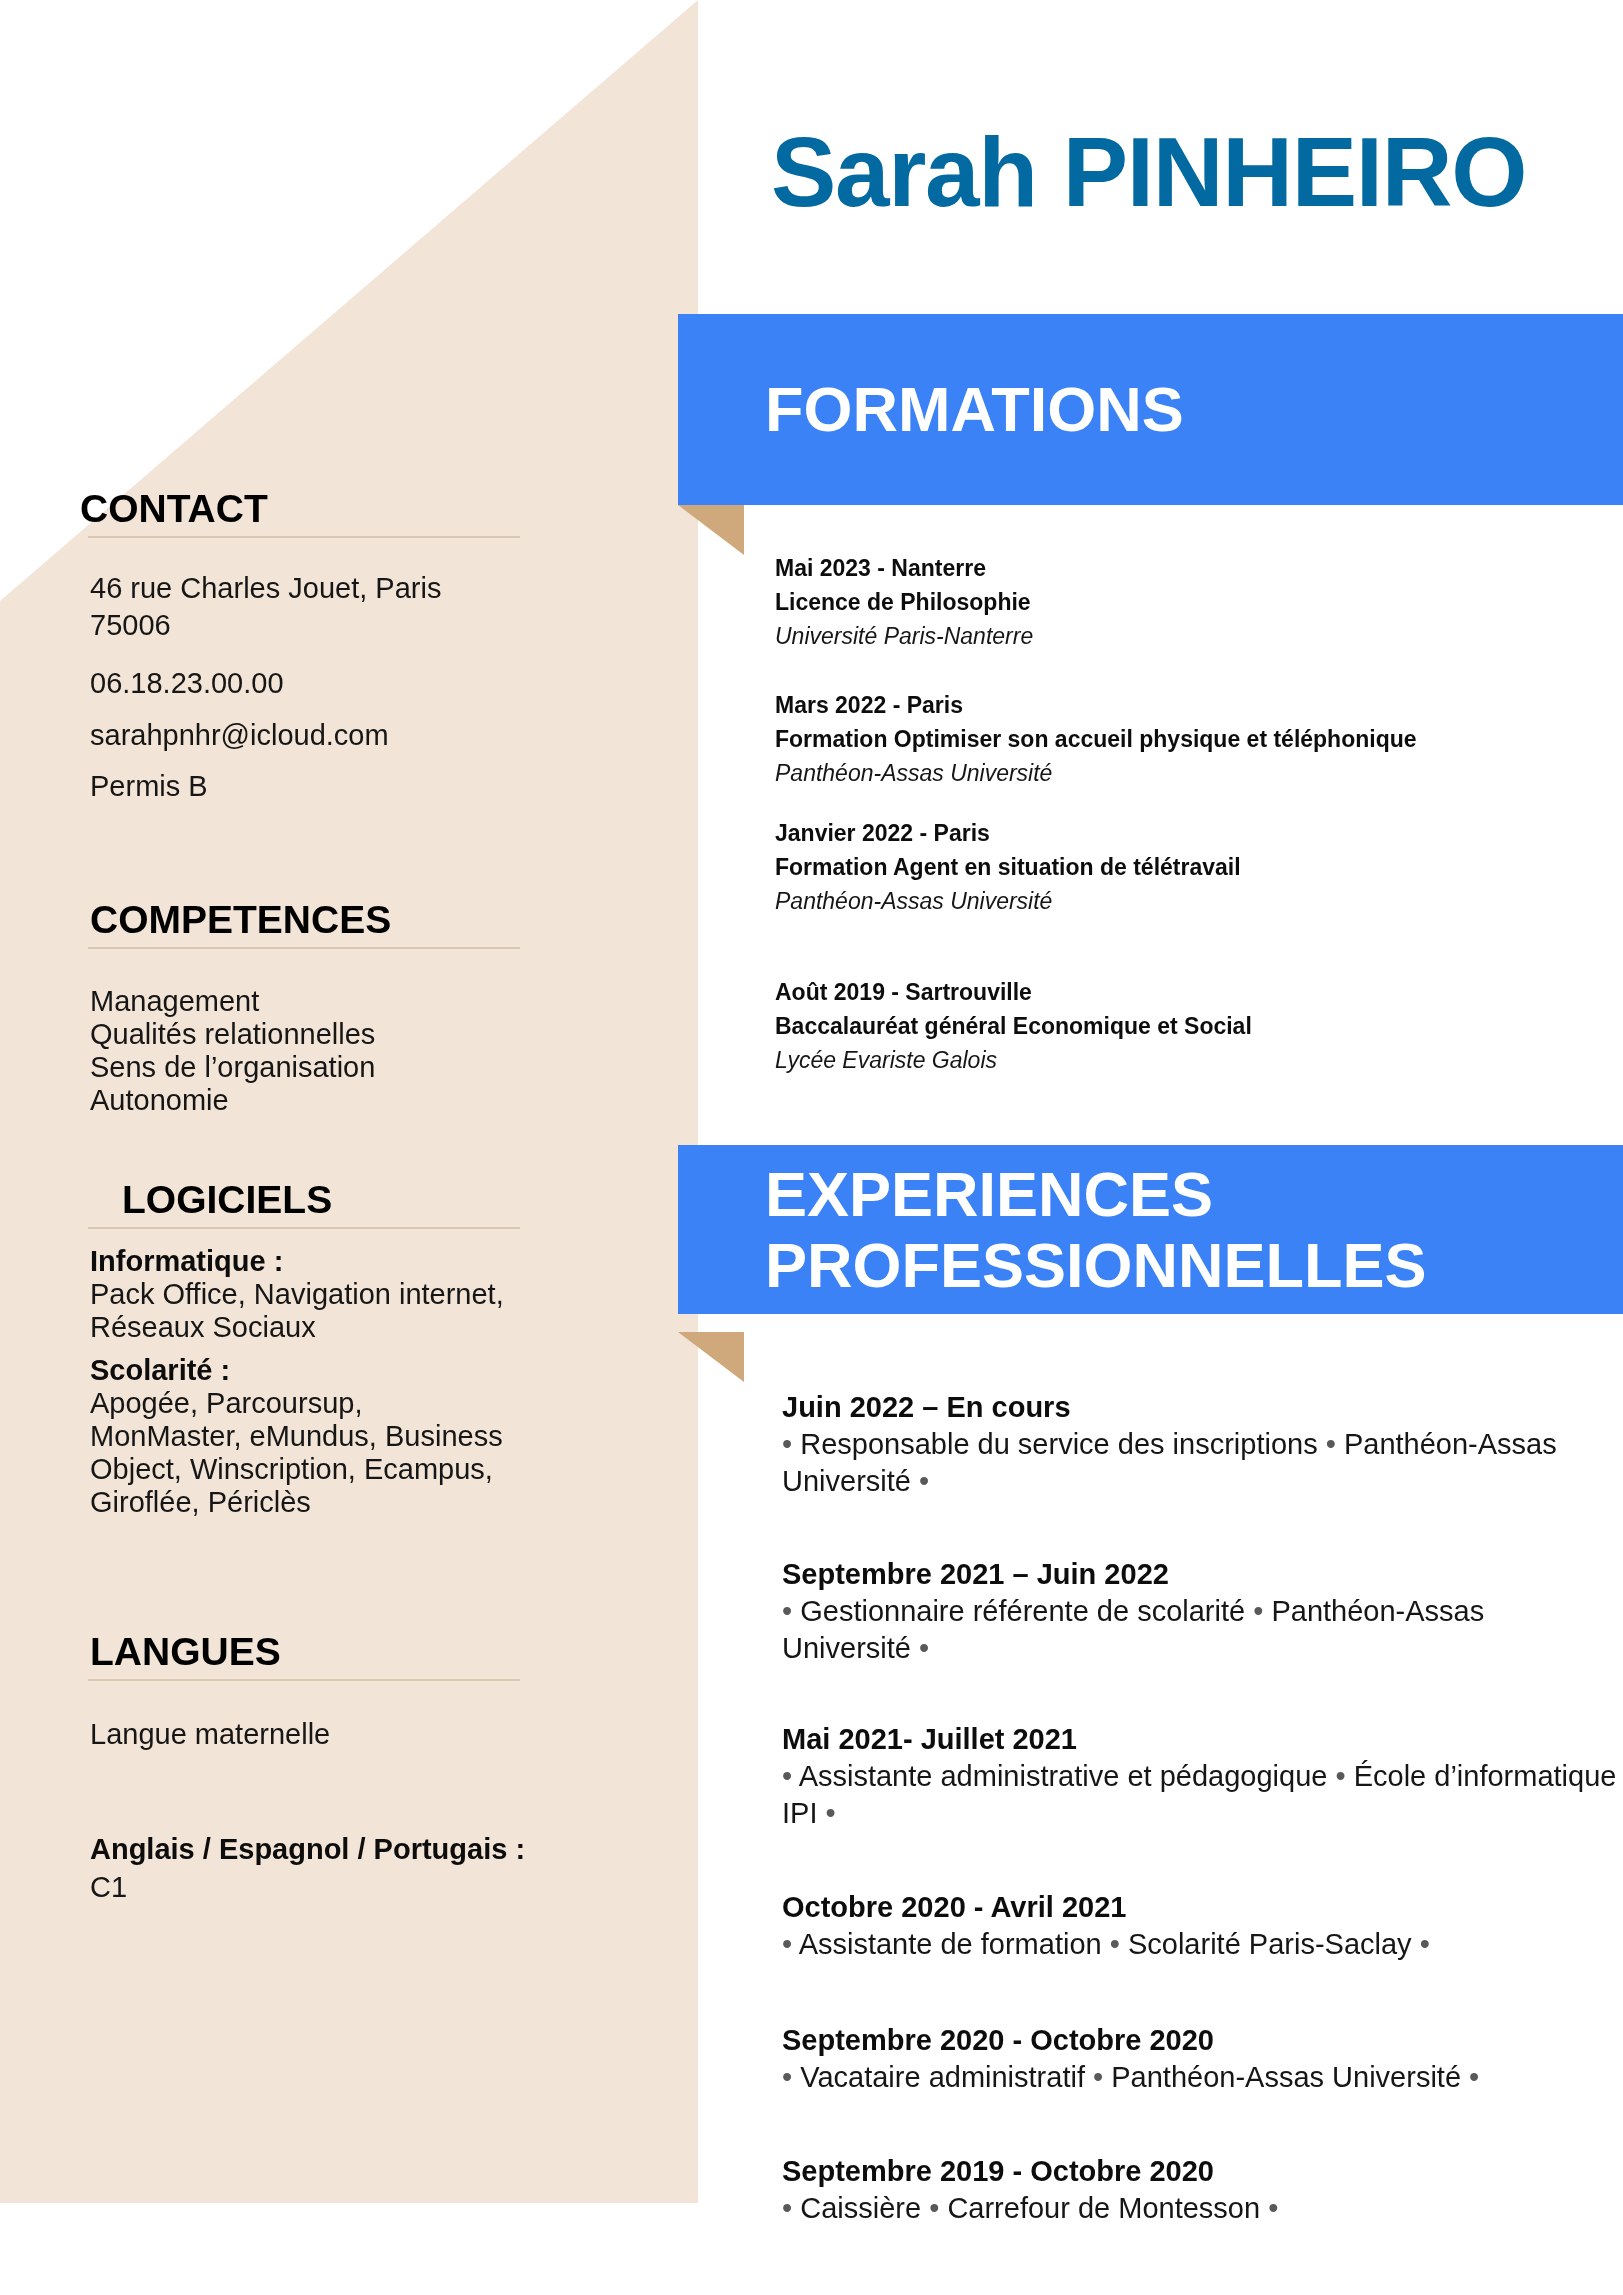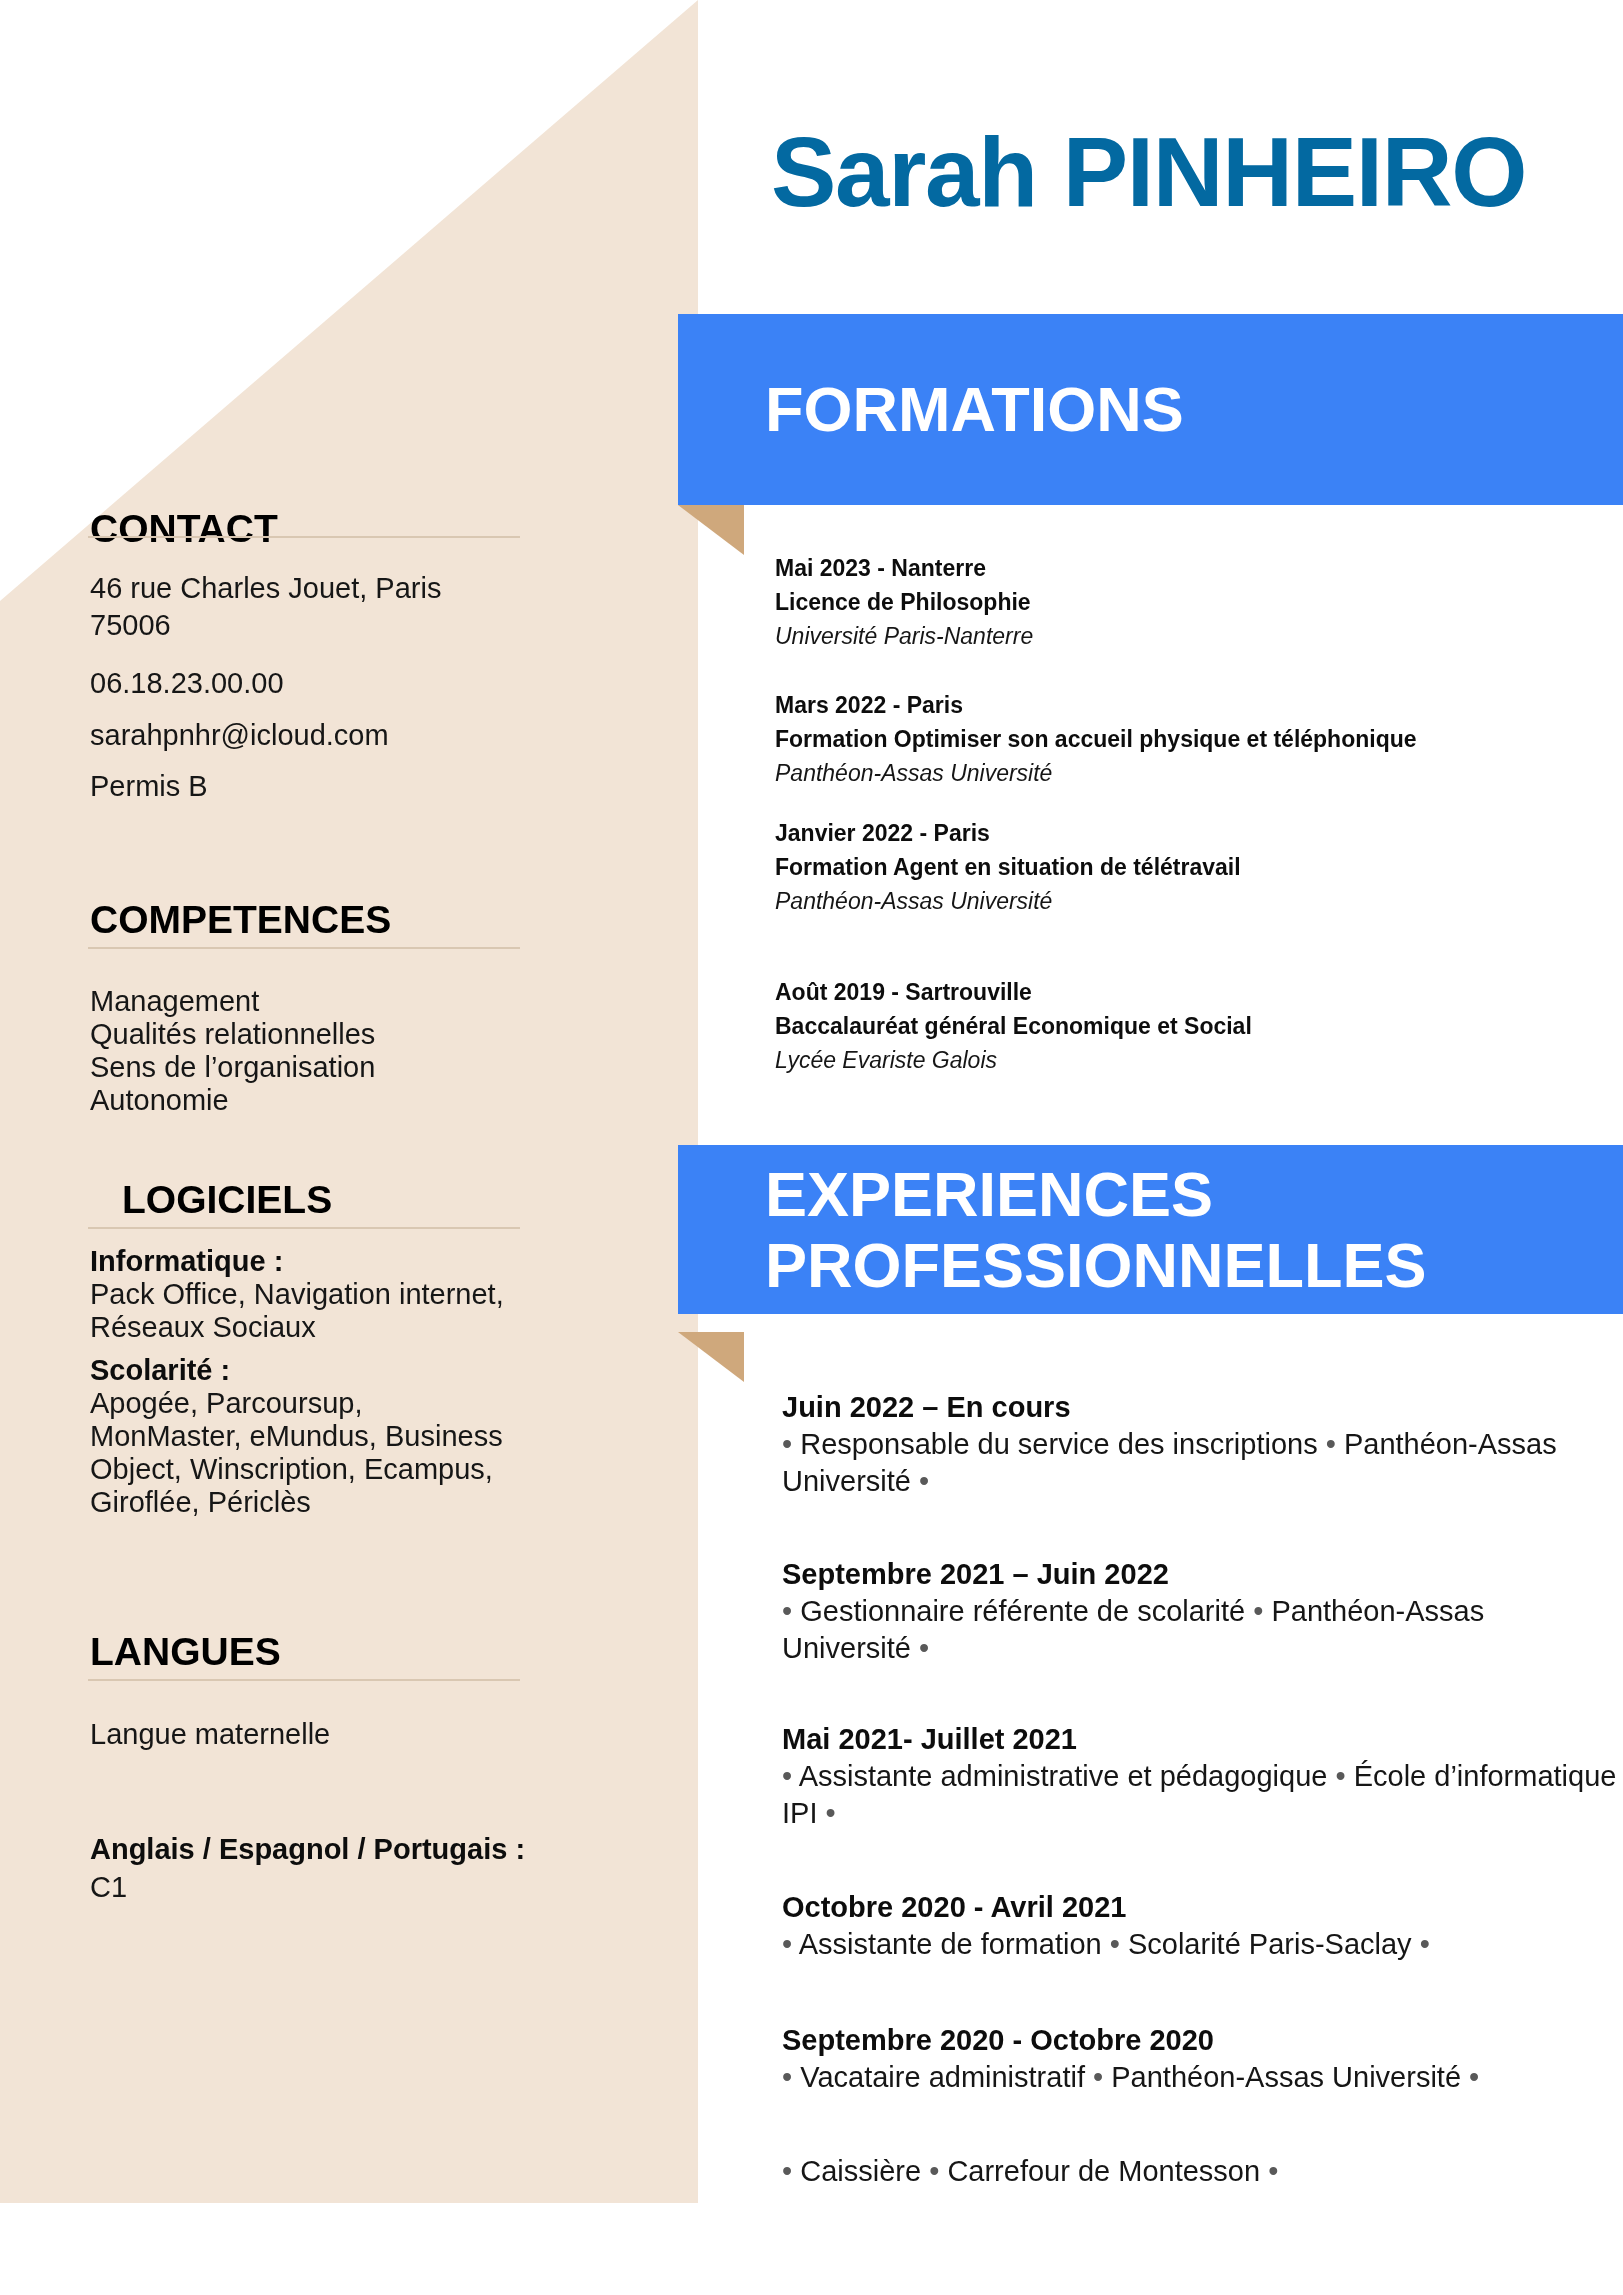--- a/index.html
+++ b/index.html
@@ -103,24 +103,25 @@
 </div>
 <div class="abs exp-entry" style="top:1889px;">
   <div class="exp-period">Octobre 2020 - Avril 2021</div>
   <div class="exp-line"><span class="dot">•</span> <span>Assistante de formation</span> <span class="dot">•</span> <span>Scolarité Paris-Saclay</span> <span class="dot">•</span></div>
 </div>
 <div class="abs exp-entry" style="top:2022px;">
   <div class="exp-period">Septembre 2020 - Octobre 2020</div>
   <div class="exp-line"><span class="dot">•</span> <span>Vacataire administratif</span> <span class="dot">•</span> <span>Panthéon-Assas Université</span> <span class="dot">•</span></div>
 </div>
 <div class="abs exp-entry" style="top:2153px;">
+  <div class="exp-period">Septembre 2019 - Octobre 2020</div>
   <div class="exp-line"><span class="dot">•</span> <span>Caissière</span> <span class="dot">•</span> <span>Carrefour de Montesson</span> <span class="dot">•</span></div>
 </div>
 
-<div class="abs side-section-title" style="left:90px;top:487px;margin-top:20px;">CONTACT</div>
+<div class="abs side-section-title" style="left:80px;top:487px;">CONTACT</div>
 <div class="abs side-divider" style="left:88px;top:536px;"></div>
 <div class="abs side-text" style="left:90px;top:570px;width:458px;">
   <div>46 rue Charles Jouet, Paris</div>
   <div>75006</div>
 </div>
 <div class="abs side-text" style="left:90px;top:665px;">06.18.23.00.00</div>
 <div class="abs side-text" style="left:90px;top:717px;">sarahpnhr@icloud.com</div>
 <div class="abs side-text" style="left:90px;top:768px;">Permis B</div>
 
 <div class="abs side-section-title" style="left:90px;top:898px;">COMPETENCES</div>

